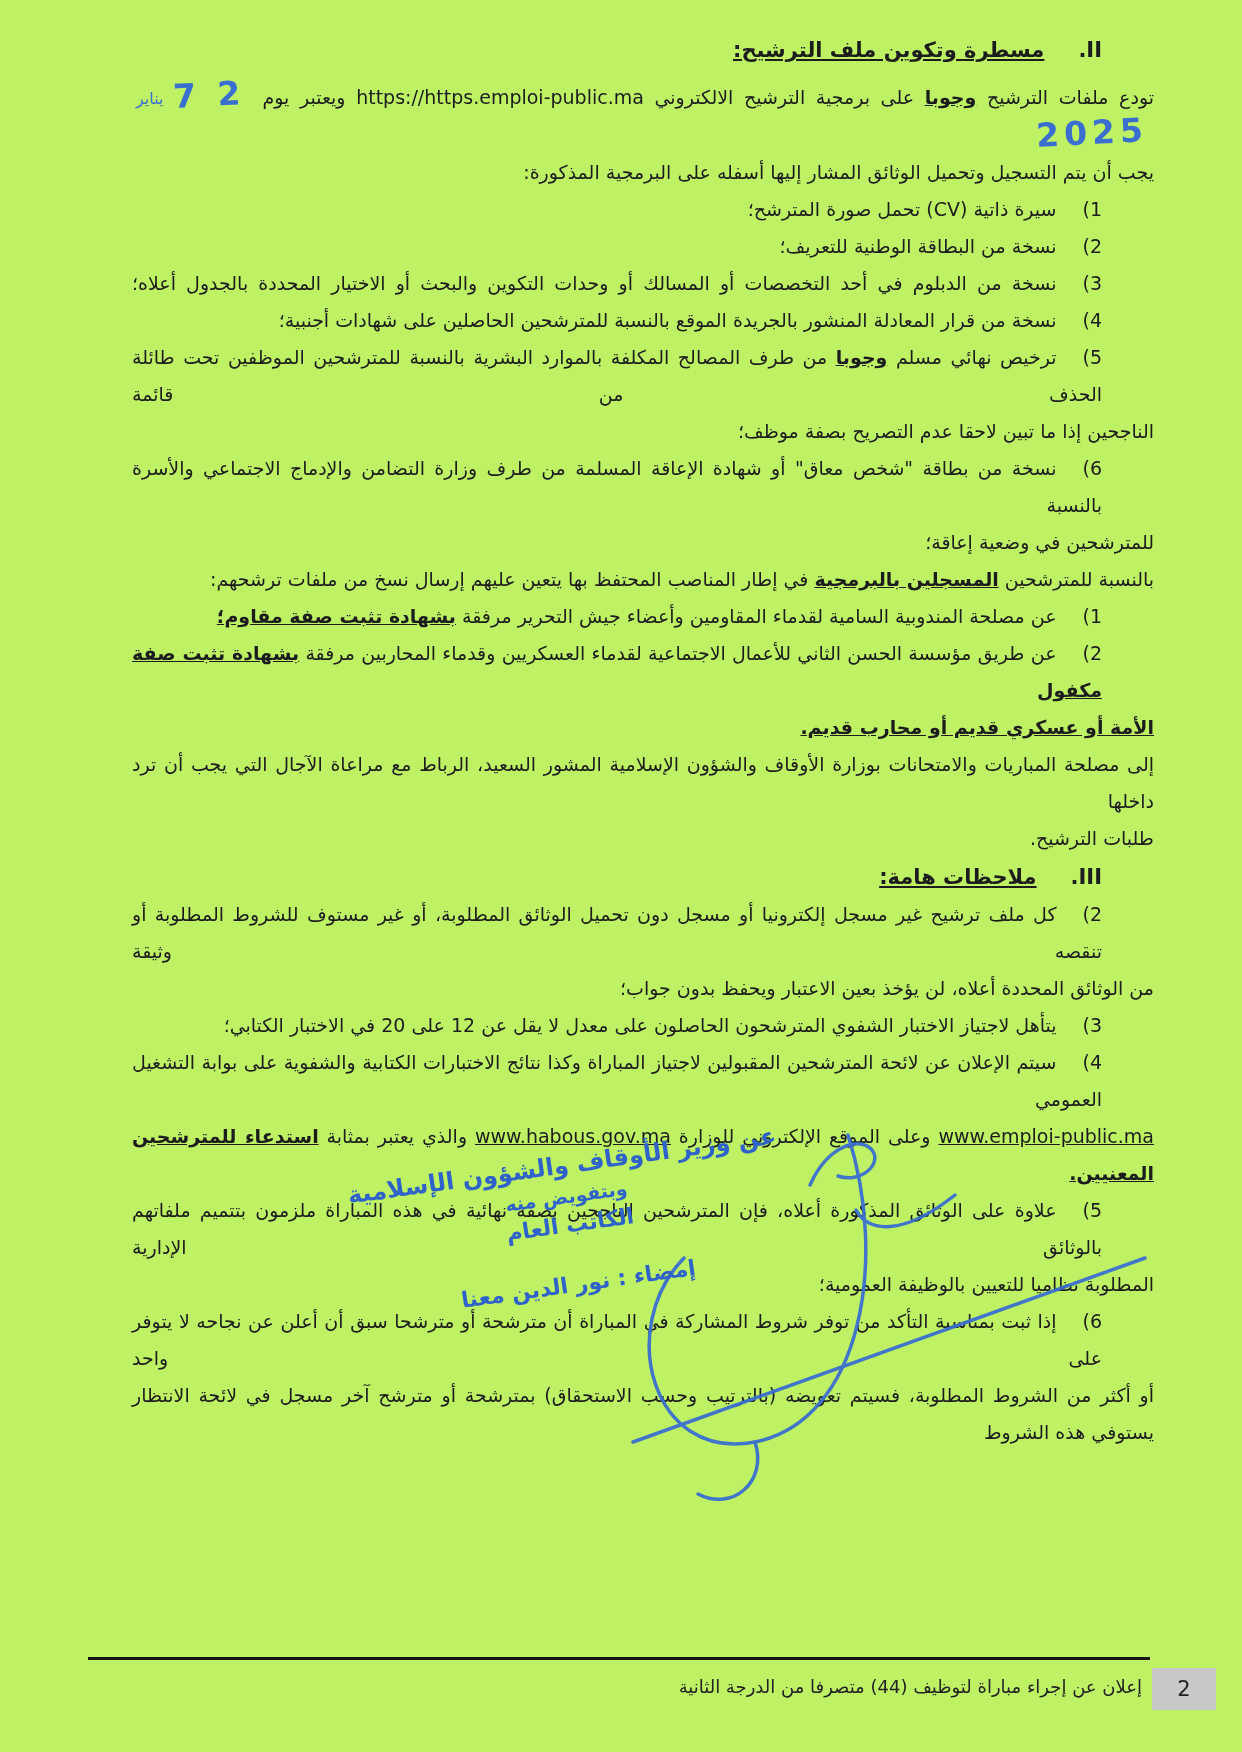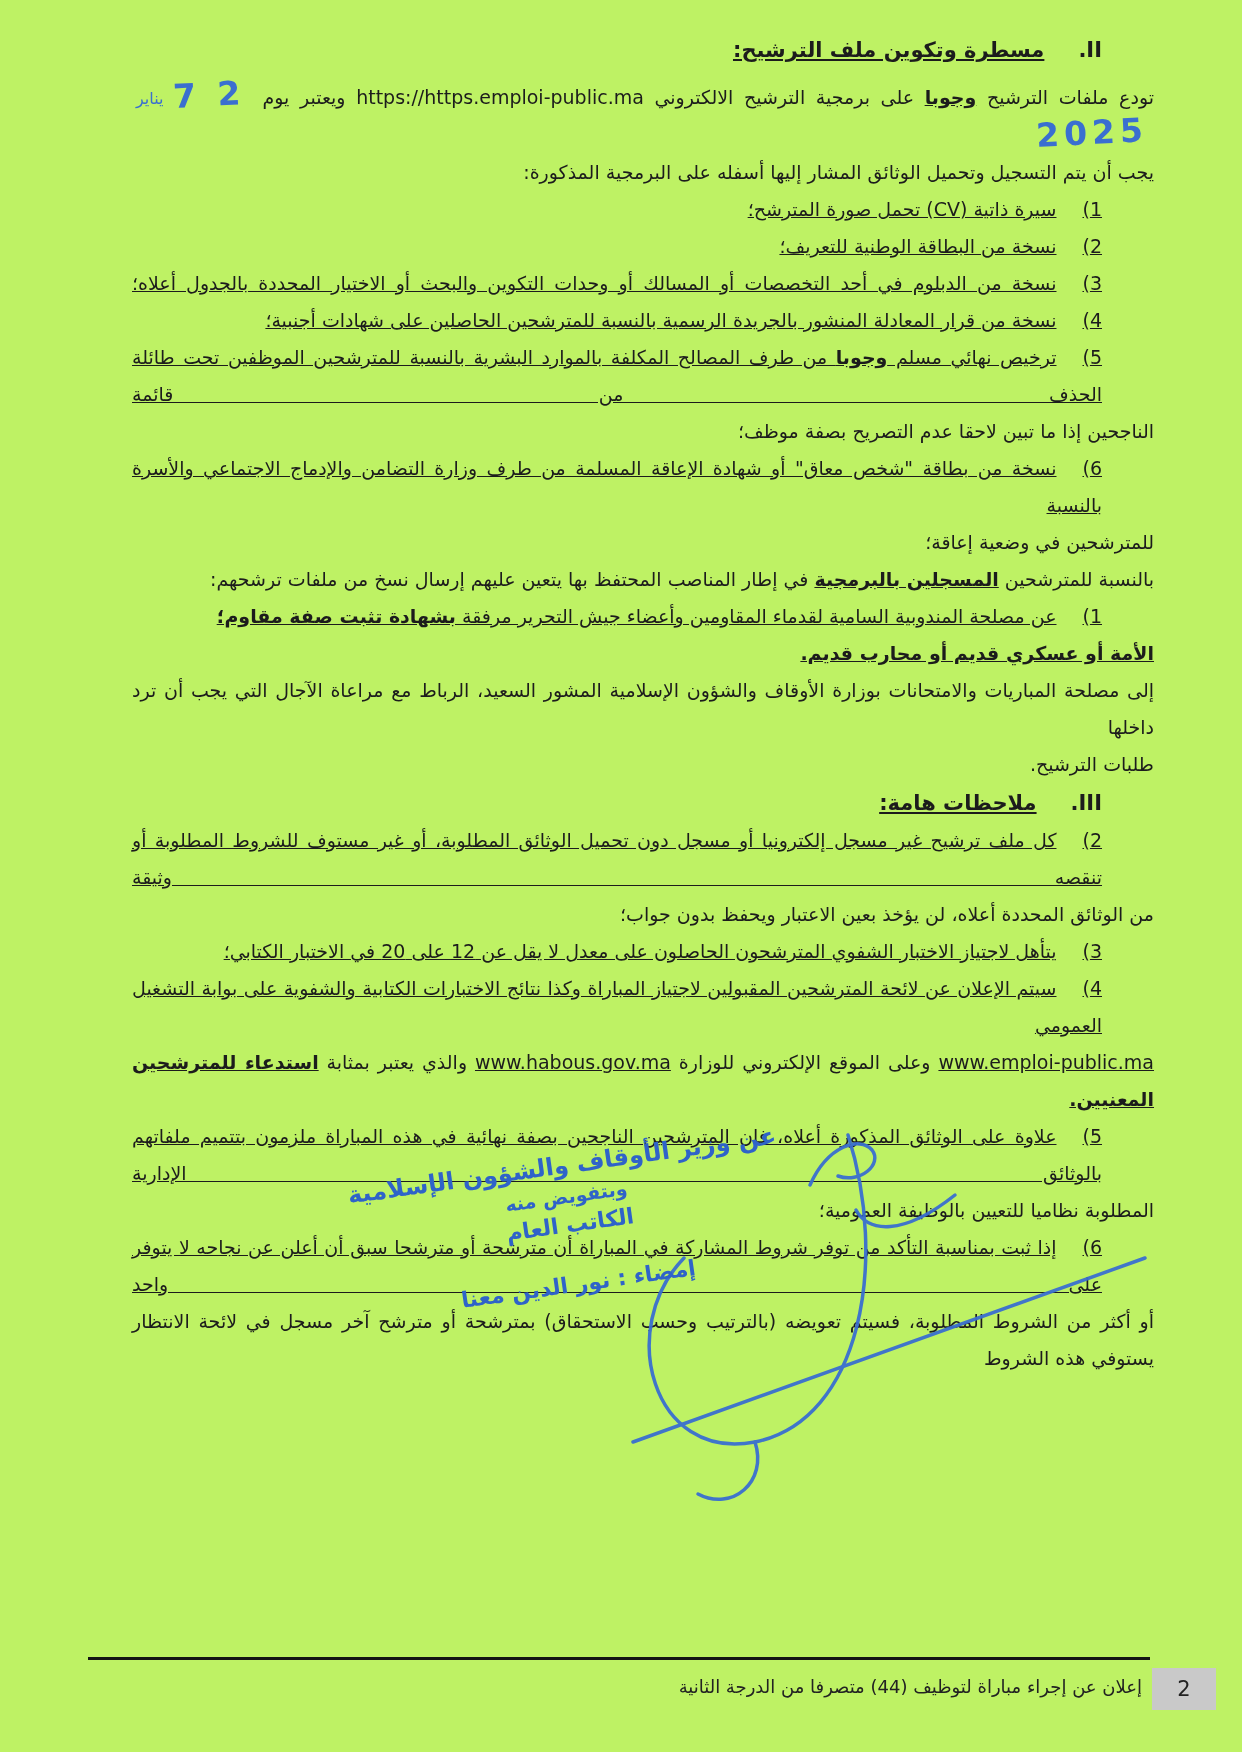--- a/index.html
+++ b/index.html
@@ -14,21 +14,21 @@
   }
   
   #doc-body{
     position:absolute; top:30px; right:88px; width:1022px;
     direction:rtl; font-size:19px;
   }
   .dline{min-height:37px; line-height:37px; position:relative;}
   .r{text-align:right;}
   .c{text-align:right;}
   .j{text-align:justify; text-align-last:justify;}
-  .item{padding-right:52px;text-decoration:underline;}
+  .item{padding-right:52px;}
   .num{margin-left:26px; white-space:nowrap;}
   .hd{font-size:21px; font-weight:bold; padding-right:52px; margin-top:2px;}
   .hd .num{text-decoration:none; margin-left:34px;}
   .hd .ul{text-decoration:underline;}
   .bold{font-weight:bold;}
   .ul{text-decoration:underline;}
   .ltr{direction:ltr; unicode-bidi:embed;}
   .mt{margin-top:10px;}
   
   .stamp-big{
@@ -71,27 +71,28 @@
 
 <div id="page">
 
   <div id="doc-body">
       <div class="dline r hd"><span class="num">II.</span><span class="bold ul">مسطرة وتكوين ملف الترشيح:</span></div>
       <div class="dline j   mt"><span class="">تودع ملفات الترشيح </span><span class="bold ul">وجوبا</span><span class=""> على برمجية الترشيح الالكتروني </span><span class="ltr">https://https.emploi-public.ma</span><span class=""> ويعتبر يوم </span><span class="stamp-big">2 7</span><span class="stamp-small">يناير</span><span class="stamp-big">2025</span></div>
       <div class="dline r"><span class="">يجب أن يتم التسجيل وتحميل الوثائق المشار إليها أسفله على البرمجية المذكورة:</span></div>
       <div class="dline r  item"><span class="num">1)</span><span class="">سيرة ذاتية (CV) تحمل صورة المترشح؛</span></div>
       <div class="dline r  item"><span class="num">2)</span><span class="">نسخة من البطاقة الوطنية للتعريف؛</span></div>
       <div class="dline j  item"><span class="num">3)</span><span class="">نسخة من الدبلوم في أحد التخصصات أو المسالك أو وحدات التكوين والبحث أو الاختيار المحددة بالجدول أعلاه؛</span></div>
-      <div class="dline r  item"><span class="num">4)</span><span class="">نسخة من قرار المعادلة المنشور بالجريدة الرسمية بالنسبة للمترشحين الحاصلين على شهادات أجنبية؛</span></div>
+      <div class="dline r  item"><span class="num">4)</span><span class="">نسخة من قرار المعادلة المنشور بالجريدة الموقع بالنسبة للمترشحين الحاصلين على شهادات أجنبية؛</span></div>
       <div class="dline j  item"><span class="num">5)</span><span class="">ترخيص نهائي مسلم </span><span class="bold ul">وجوبا</span><span class=""> من طرف المصالح المكلفة بالموارد البشرية بالنسبة للمترشحين الموظفين تحت طائلة الحذف من قائمة</span></div>
       <div class="dline c"><span class="">الناجحين إذا ما تبين لاحقا عدم التصريح بصفة موظف؛</span></div>
       <div class="dline j  item"><span class="num">6)</span><span class="">نسخة من بطاقة "شخص معاق" أو شهادة الإعاقة المسلمة من طرف وزارة التضامن والإدماج الاجتماعي والأسرة بالنسبة</span></div>
       <div class="dline c"><span class="">للمترشحين في وضعية إعاقة؛</span></div>
       <div class="dline r"><span class="">بالنسبة للمترشحين </span><span class="bold ul">المسجلين بالبرمجية</span><span class=""> في إطار المناصب المحتفظ بها يتعين عليهم إرسال نسخ من ملفات ترشحهم:</span></div>
       <div class="dline r  item"><span class="num">1)</span><span class="">عن مصلحة المندوبية السامية لقدماء المقاومين وأعضاء جيش التحرير مرفقة </span><span class="bold ul">بشهادة تثبت صفة مقاوم؛</span></div>
+      <div class="dline j  item"><span class="num">2)</span><span class="">عن طريق مؤسسة الحسن الثاني للأعمال الاجتماعية لقدماء العسكريين وقدماء المحاربين مرفقة </span><span class="bold ul">بشهادة تثبت صفة مكفول</span></div>
       <div class="dline c"><span class="bold ul">الأمة أو عسكري قديم أو محارب قديم.</span></div>
       <div class="dline j"><span class="">إلى مصلحة المباريات والامتحانات بوزارة الأوقاف والشؤون الإسلامية المشور السعيد، الرباط مع مراعاة الآجال التي يجب أن ترد داخلها</span></div>
       <div class="dline r"><span class="">طلبات الترشيح.</span></div>
       <div class="dline r hd"><span class="num">III.</span><span class="bold ul">ملاحظات هامة:</span></div>
       <div class="dline j  item"><span class="num">2)</span><span class="">كل ملف ترشيح غير مسجل إلكترونيا أو مسجل دون تحميل الوثائق المطلوبة، أو غير مستوف للشروط المطلوبة أو تنقصه وثيقة</span></div>
       <div class="dline c"><span class="">من الوثائق المحددة أعلاه، لن يؤخذ بعين الاعتبار ويحفظ بدون جواب؛</span></div>
       <div class="dline r  item"><span class="num">3)</span><span class="">يتأهل لاجتياز الاختبار الشفوي المترشحون الحاصلون على معدل لا يقل عن 12 على 20 في الاختبار الكتابي؛</span></div>
       <div class="dline j  item"><span class="num">4)</span><span class="">سيتم الإعلان عن لائحة المترشحين المقبولين لاجتياز المباراة وكذا نتائج الاختبارات الكتابية والشفوية على بوابة التشغيل العمومي</span></div>
       <div class="dline j"><span class="ul ltr">www.emploi-public.ma</span><span class=""> وعلى الموقع الإلكتروني للوزارة </span><span class="ul ltr">www.habous.gov.ma</span><span class=""> والذي يعتبر بمثابة </span><span class="bold ul">استدعاء للمترشحين</span></div>
       <div class="dline c"><span class="bold ul">المعنيين.</span></div>

